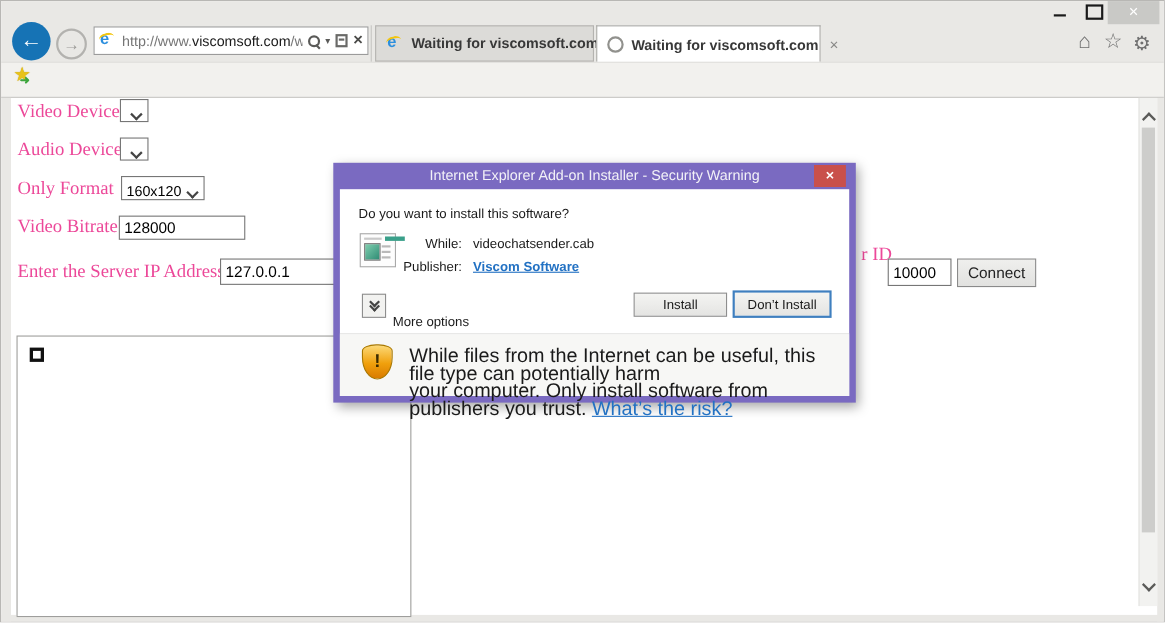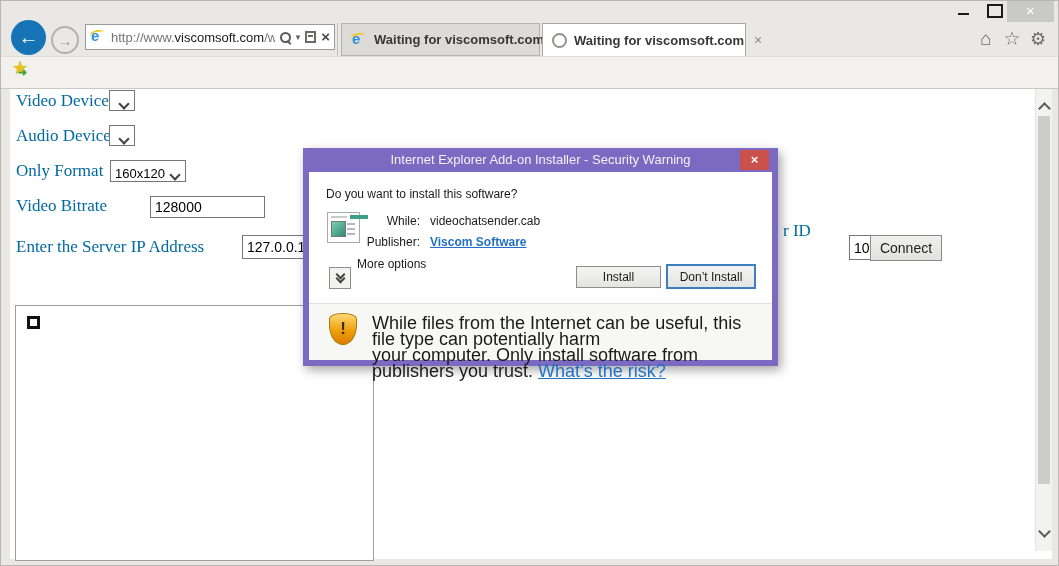--- a/index.html
+++ b/index.html
@@ -69,25 +69,25 @@
   #frame-bottom{left:0;top:558px;width:1059px;height:8px;background:#E9E8E5;}
 
   
   #scrollbar{left:1034px;top:88px;width:17px;height:462px;background:#F2F2F0;border-left:1px solid #E3E3E1;box-sizing:border-box;}
   .chev-up,.chev-down{position:absolute;left:4px;width:7px;height:7px;border-left:2px solid #5A5A58;border-top:2px solid #5A5A58;}
   .chev-up{top:15px;transform:rotate(45deg);}
   .chev-down{top:438px;transform:rotate(225deg);}
   #scroll-thumb{position:absolute;left:2px;top:27px;width:12px;height:368px;background:#CDCDCB;}
 
   
-  .flabel{font-family:"Liberation Serif",serif;font-size:17px;color:#0369a1;white-space:nowrap;}
+  .flabel{font-family:"Liberation Serif",serif;font-size:17px;color:#ec4899;white-space:nowrap;}
   .selectbox{border:1px solid #767676;background:#fff;box-sizing:border-box;display:flex;align-items:flex-end;}
   .selectbox .val{font-size:13px;padding-left:4px;flex:1;}
   .sel-chev{width:6px;height:6px;border-right:2px solid #444;border-bottom:2px solid #444;transform:rotate(45deg);margin:0 6px 2px auto;flex:0 0 auto;}
-  .tinput{border:1px solid #767676;background:#fff;box-sizing:border-box;font-family:"Liberation Sans",sans-serif;font-size:14px;padding:0 4px;outline:none;margin-left:42px;}
+  .tinput{border:1px solid #767676;background:#fff;box-sizing:border-box;font-family:"Liberation Sans",sans-serif;font-size:14px;padding:0 4px;outline:none;}
 
   #lbl-vdev{left:15px;top:90px;} #sel-vdev{left:108px;top:89px;width:26px;height:21px;}
   #lbl-adev{left:15px;top:125px;} #sel-adev{left:108px;top:124px;width:26px;height:21px;}
   #lbl-vfmt{left:15px;top:160px;} #sel-vfmt{left:109px;top:159px;width:76px;height:22px;}
   #lbl-vbit{left:15px;top:195px;} #inp-vbit{left:107px;top:195px;width:115px;height:22px;}
   #lbl-ip{left:15px;top:236px;}   #inp-ip{left:199px;top:234px;width:176px;height:24px;}
   #lbl-uid{left:782px;top:220px;} #inp-uid{left:806px;top:234px;width:58px;height:25px;}
   #btn-connect{left:869px;top:234px;width:72px;height:26px;background:linear-gradient(#EFEFED,#E2E2E0);
                border:1px solid #8A8A8A;font-family:"Liberation Sans",sans-serif;font-size:14px;color:#222;}
 
@@ -112,21 +112,21 @@
 
   .dlg-rowlabel{position:absolute;left:40px;width:71px;text-align:right;color:#1a1a1a;}
   .dlg-rowvalue{position:absolute;left:121px;}
   #row-name-l{top:42px;} #row-name-v{top:42px;}
   #row-pub-l{top:63px;}
   #row-pub-v{top:63px;font-weight:bold;color:#2271C3;text-decoration:underline;cursor:pointer;}
 
   #more-btn{position:absolute;left:20px;top:95px;width:20px;height:20px;border:1px solid #8E8E8E;background:#F2F2F0;
             display:flex;flex-direction:column;align-items:center;justify-content:center;}
   .mini-chev{width:5px;height:5px;border-right:2px solid #444;border-bottom:2px solid #444;transform:rotate(45deg);margin-top:-3px;}
-  #more-label{position:absolute;left:48px;top:85px;}
+  #more-label{position:absolute;left:48px;top:113px;}
 
   .dlg-btn{position:absolute;background:linear-gradient(#F4F4F2,#E4E4E2);border:1px solid #8E8E8E;
            font-family:"Liberation Sans",sans-serif;font-size:12px;color:#1a1a1a;}
   #btn-install{left:267px;top:94px;width:85px;height:22px;}
   #btn-dont{left:357px;top:92px;width:90px;height:25px;border:2px solid #3F7FBF;}
 
   #dlg-divider{position:absolute;left:0;top:131px;width:100%;height:1px;background:#DFDFDD;}
   #warn-band{position:absolute;left:0;top:132px;width:100%;bottom:0;background:#F7F7F5;}
 
   #shield{position:absolute;left:20px;top:9px;width:26px;height:30px;

